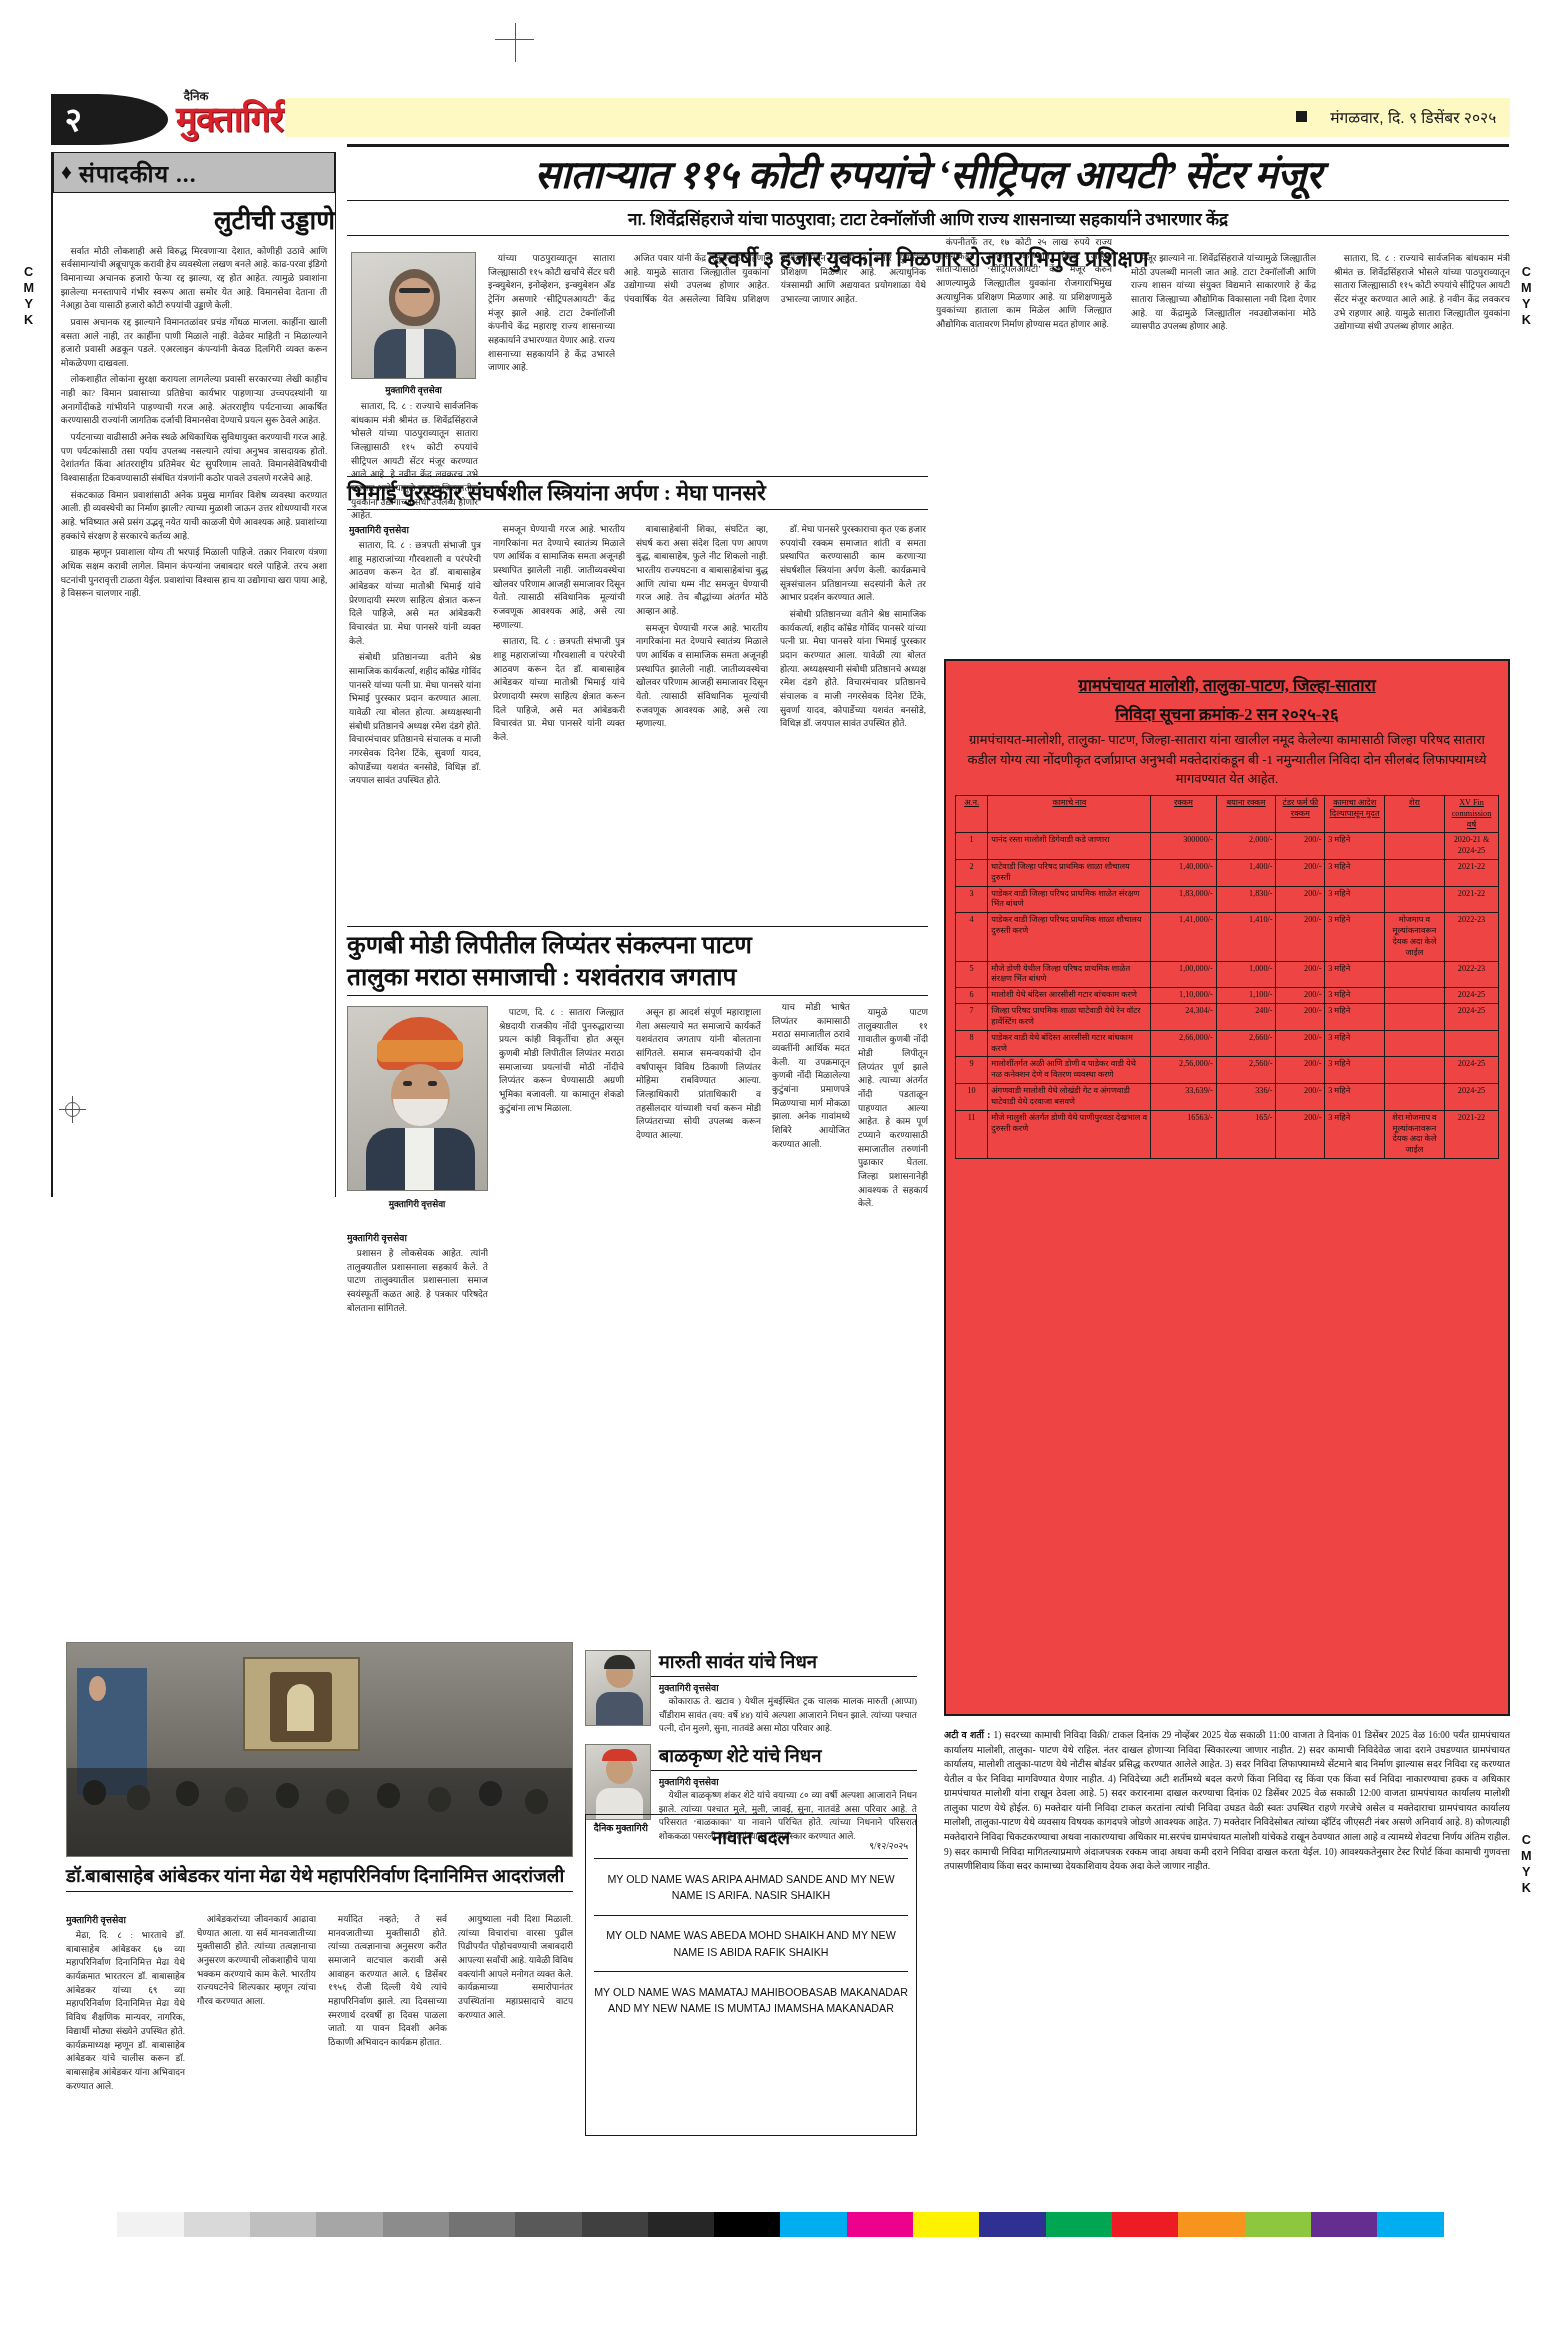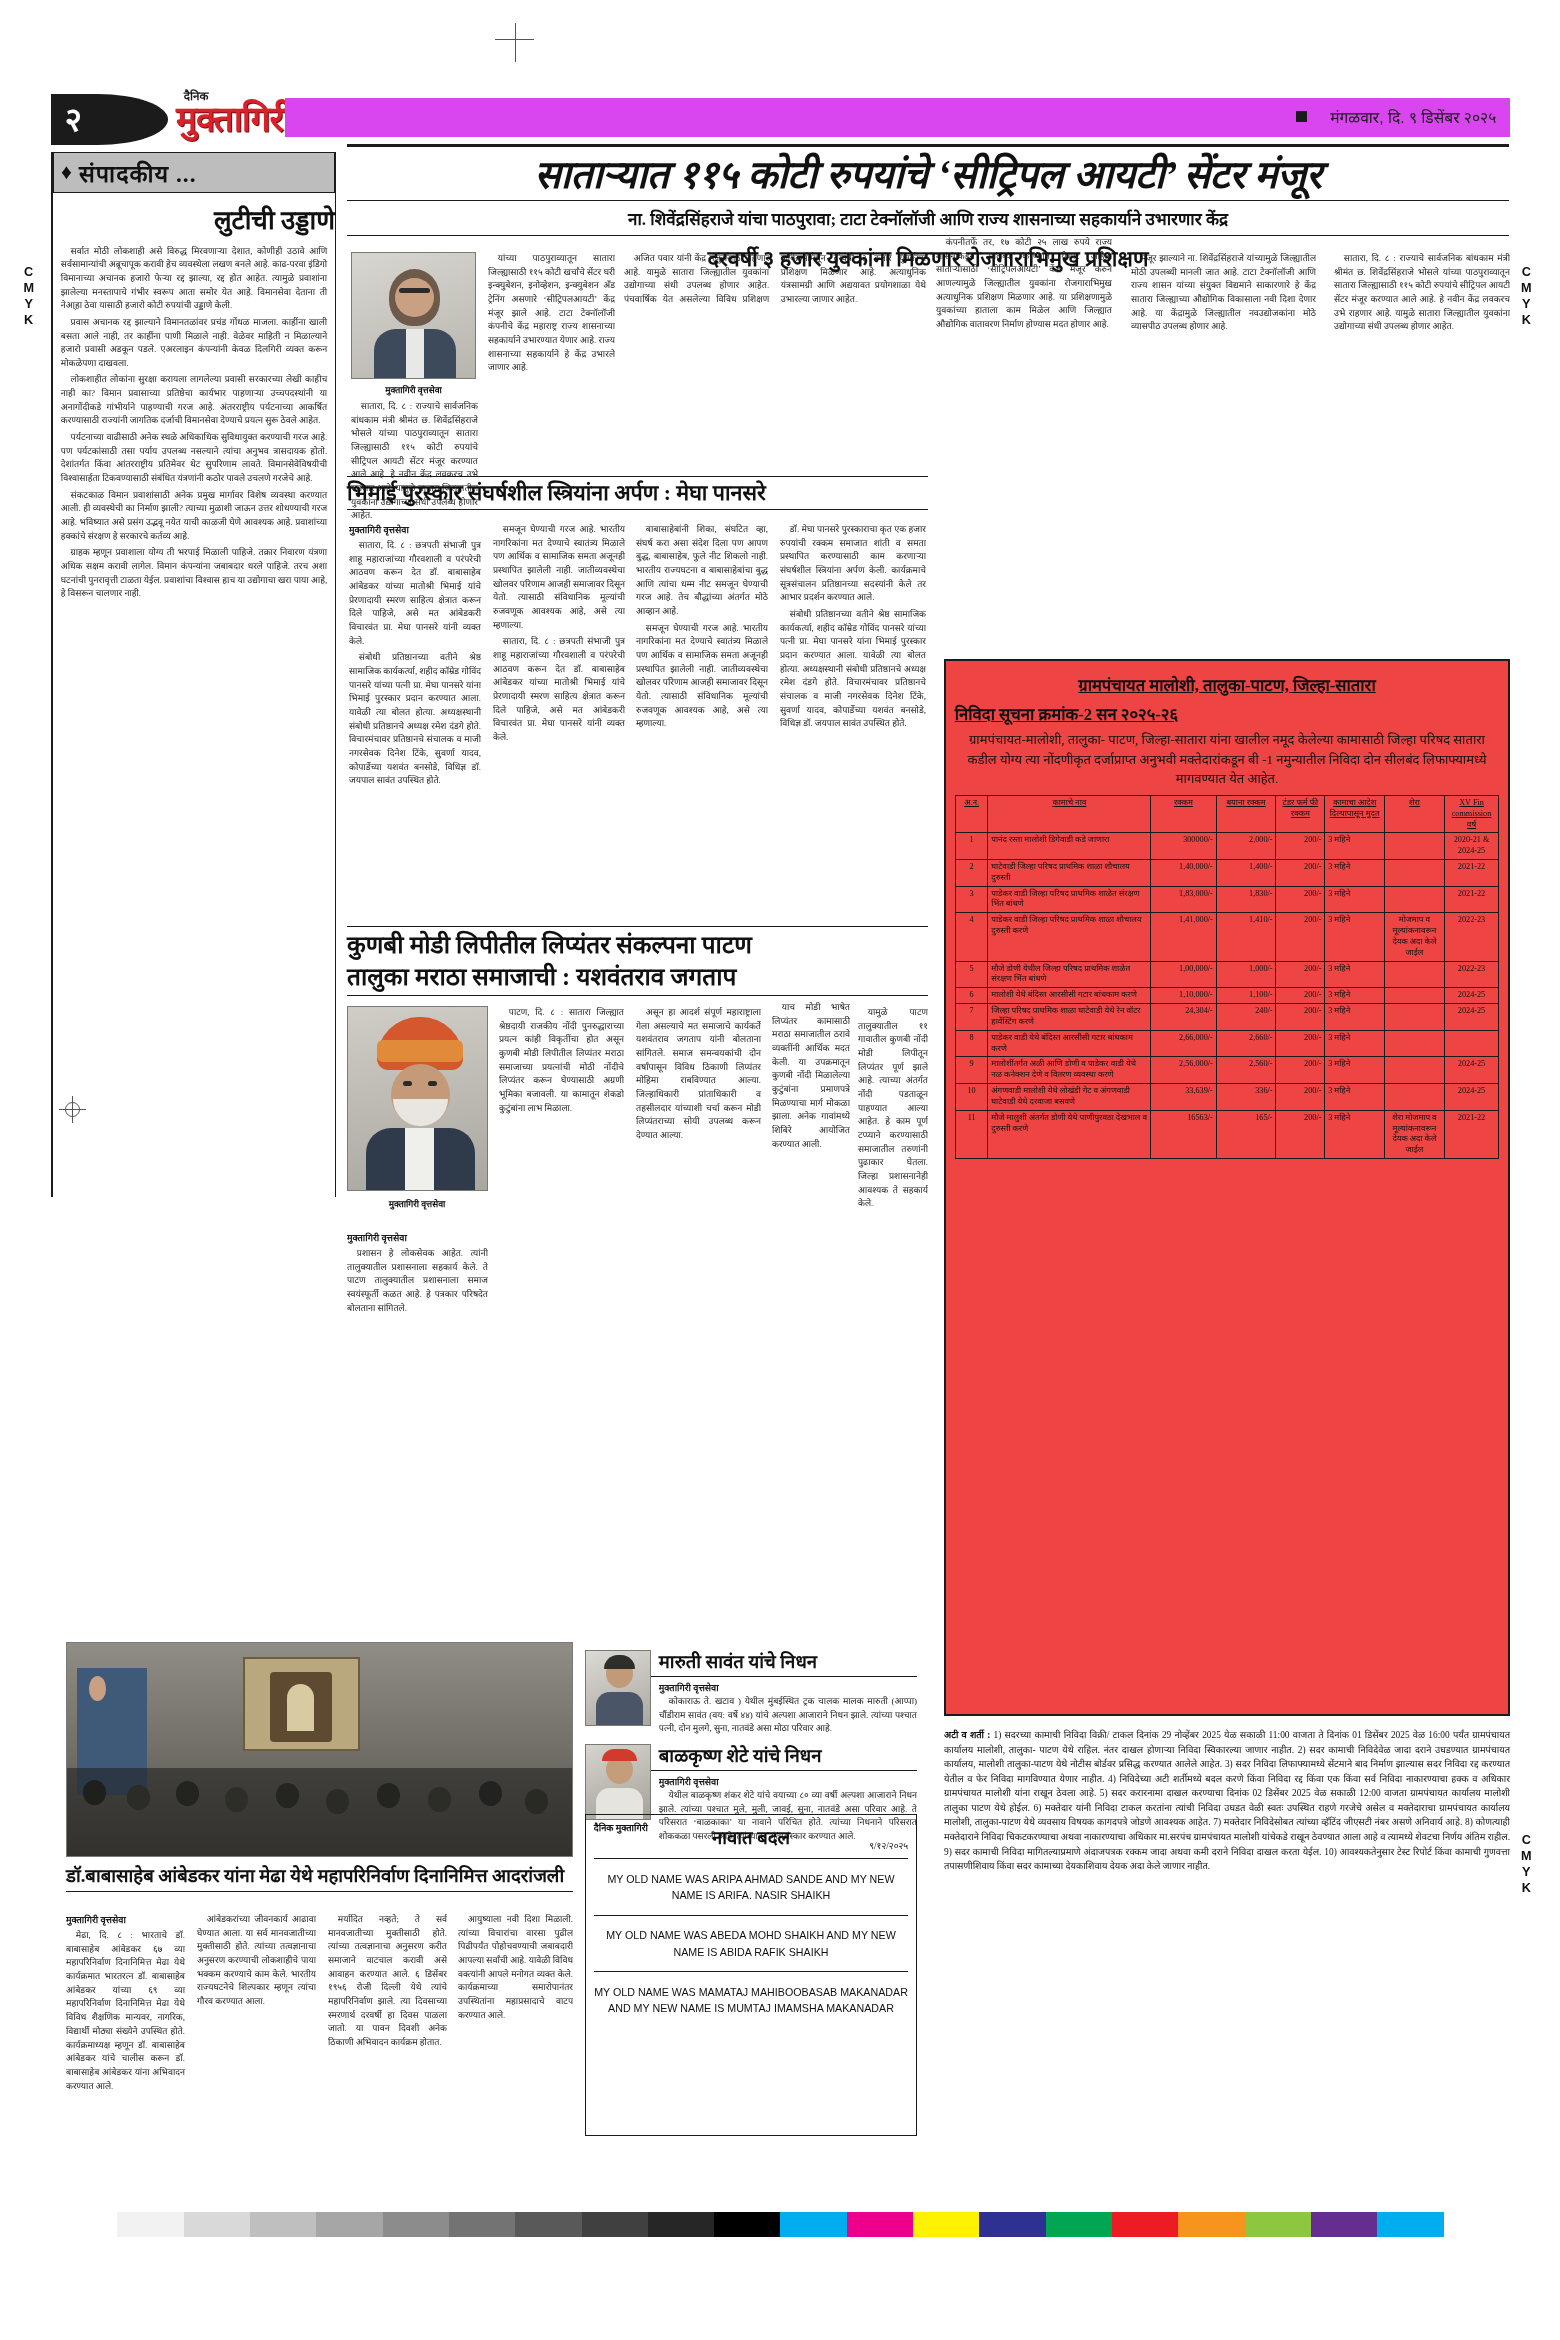--- a/index.html
+++ b/index.html
@@ -41,21 +41,21 @@
     position:absolute; left:13.7px; top:2px; font-size:33px; font-weight:bold;
     font-family:"Liberation Serif", serif;
   }
   .logo { position:absolute; left:125px; top:-3.9px; }
   .logo .sm { font-size:11.7px; font-weight:bold; color:#1b1b1b; line-height:1;
               margin-left:7.8px; }
   .logo .big { font-size:35px; font-weight:bold; color:#d8212a; line-height:1;
                font-family:"Liberation Serif", serif; letter-spacing:-1px;
                text-shadow:1px 1px 0 #7a0d12; }
   .datebar {
-    position:absolute; left:234px; top:3.9px; right:0; height:39px; background:#d946ef;
+    position:absolute; left:234px; top:3.9px; right:0; height:39px; background:#fef9c3;
   }
   .datebar .inner {
     position:absolute; right:13.7px; top:7.8px; display:flex; align-items:center; gap:23.4px;
     font-size:15.6px; color:#1b1b1b;
   }
   .datebar .sq { width:10.7px; height:10.7px; background:#1b1b1b; display:inline-block; }
 
   
   .col-text {
     font-size:9px; line-height:1.52; text-align:justify;
@@ -106,21 +106,21 @@
     line-height:1.18; color:#111;
   }
 
   
   .tender {
     position:absolute; left:944px; top:659px; width:566px; height:1057px;
     border:2px solid #1b1b1b; padding:7.8px 8.8px; background:#ef4444;
   }
   .tender h1 { font-size:16.6px; text-align:center; margin:3.9px 0 2px 0;
                text-decoration:underline; font-family:"Liberation Serif", serif; }
-  .tender h2 { font-size:16.6px; margin:5.9px 0 5.9px 0;
+  .tender h2 { font-size:16.6px; text-align:center; margin:5.9px 0 5.9px 0;
                text-decoration:underline; font-family:"Liberation Serif", serif; }
   .tender .intro { font-size:13px; line-height:1.5; text-align:center;
                    font-family:"Liberation Serif", serif; margin-bottom:5.9px; }
   table.tt { width:100%; border-collapse:collapse; font-family:"Liberation Serif", serif; }
   table.tt th, table.tt td { border:1px solid #1b1b1b; font-size:8.2px; padding:2px 2.9px;
                              vertical-align:top; line-height:1.32; }
   table.tt th { font-weight:normal; text-decoration:underline; text-align:center;
                 vertical-align:top; }
   table.tt td.c { text-align:center; }
   table.tt td.r { text-align:right; }

